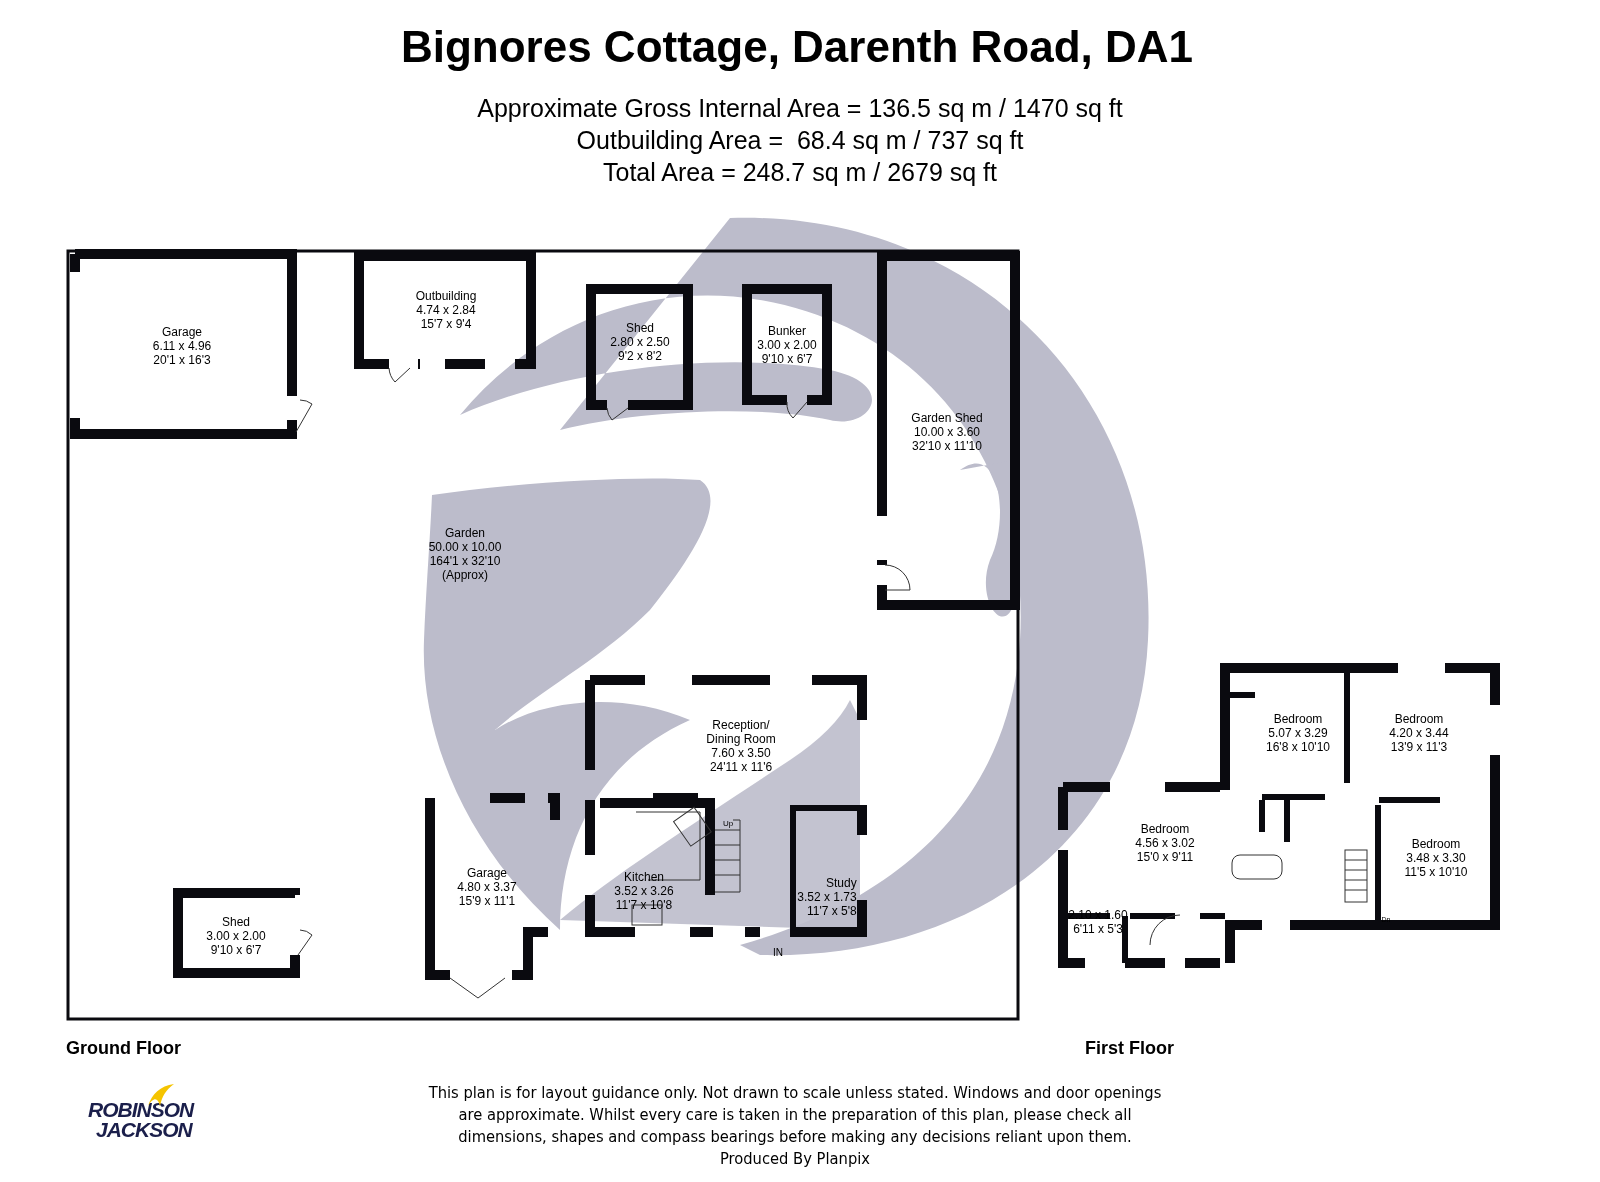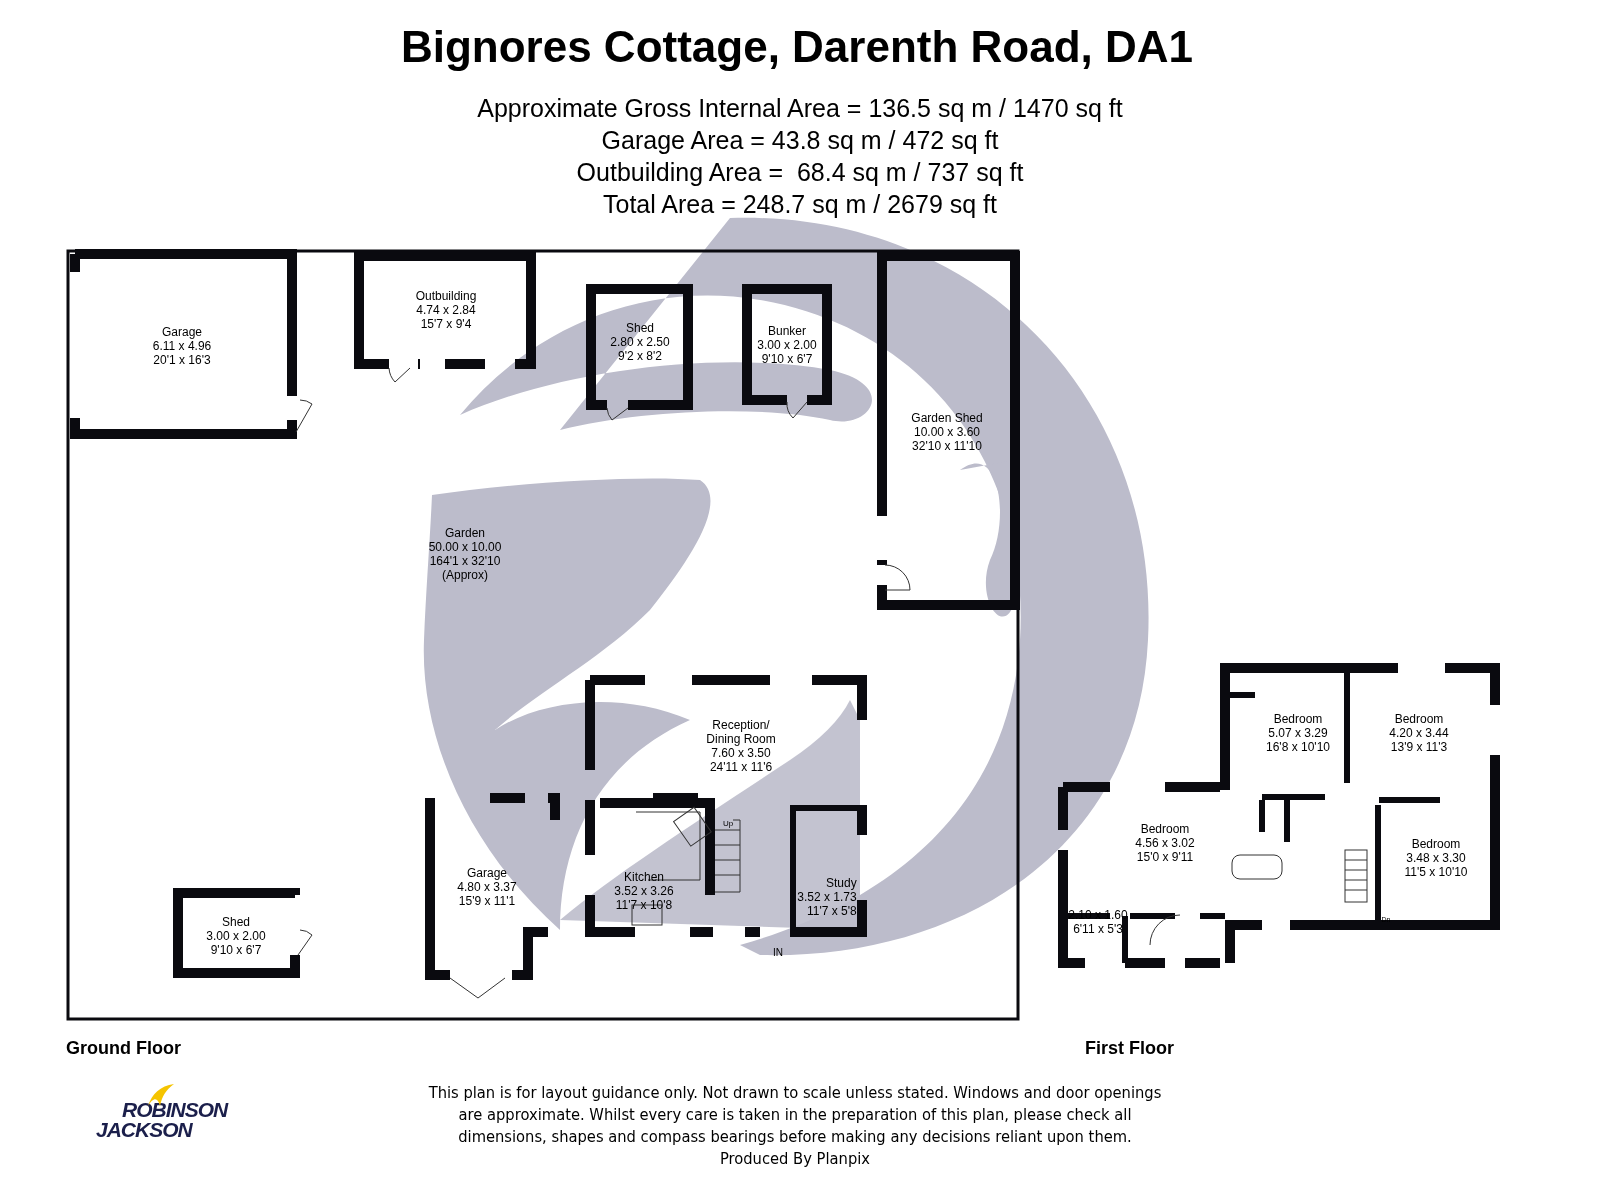--- a/index.html
+++ b/index.html
@@ -5,31 +5,30 @@
   html,body{margin:0;padding:0;background:#fff;}
   body{width:1600px;height:1182px;position:relative;overflow:hidden;font-family:"Liberation Sans",sans-serif;color:#000;}
   .title{position:absolute;left:0;width:1594px;top:22px;text-align:center;font-size:44px;font-weight:bold;letter-spacing:0;}
   .areas{position:absolute;left:0;width:1600px;top:92px;text-align:center;font-size:25px;line-height:32px;}
   .areas div{white-space:pre;}
   svg.plan{position:absolute;left:0;top:0;}
   .lbl{position:absolute;text-align:center;font-size:12px;line-height:14px;white-space:nowrap;transform:translateX(-50%);}
   .floor-label{position:absolute;font-size:18px;font-weight:bold;text-align:right;}
   .disclaimer{position:absolute;left:395px;width:800px;top:1082px;text-align:center;font-size:16px;line-height:22px;font-family:"DejaVu Sans",sans-serif;transform:scaleX(0.92);transform-origin:center top;}
   .logo{position:absolute;left:88px;top:1100px;width:110px;}
-  .logo .line{display:block;font-family:"Liberation Sans",sans-serif;font-weight:bold;font-style:italic;font-size:21px;color:#1b1f4b;line-height:20px;letter-spacing:-1px;margin-left:34px;}
+  .logo .line{display:block;font-family:"Liberation Sans",sans-serif;font-weight:bold;font-style:italic;font-size:21px;color:#1b1f4b;line-height:20px;letter-spacing:-1px;}
   .logo .line2{margin-left:8px;font-style:italic;}
   .logo .swoosh{position:absolute;left:58px;top:-18px;}
 </style>
 </head>
 <body>
 
 <div class="title">Bignores Cottage, Darenth Road, DA1</div>
 <div class="areas">
   <div>Approximate Gross Internal Area = 136.5 sq m / 1470 sq ft</div>
-  <div>Garage Area = 43.8 sq m / 472 sq ft</div>
   <div>Outbuilding Area =  68.4 sq m / 737 sq ft</div>
   <div>Total Area = 248.7 sq m / 2679 sq ft</div>
 </div>
 
 <svg class="plan" width="1600" height="1182" viewBox="0 0 1600 1182">
 
   <g fill="#bcbccb">
     <path d="M730,218 C980,210 1160,400 1148,640 C1138,850 960,960 760,955 L740,945 C900,900 1010,800 1020,640 C1030,470 930,330 760,300 C640,280 530,330 460,415 C560,370 720,350 830,370 C900,385 870,430 830,420 C760,405 640,410 560,430 Z"></path>
     <path d="M432,495 C520,482 640,475 700,480 C730,500 690,560 650,610 C600,660 540,690 495,730 C540,700 620,690 690,720 C600,760 560,840 560,930 C470,850 420,740 424,640 C426,590 430,540 432,495 Z"></path>
     <path d="M960,470 C1000,440 1010,520 990,560 C975,600 1005,640 1015,600 L1015,460 Z"></path>

